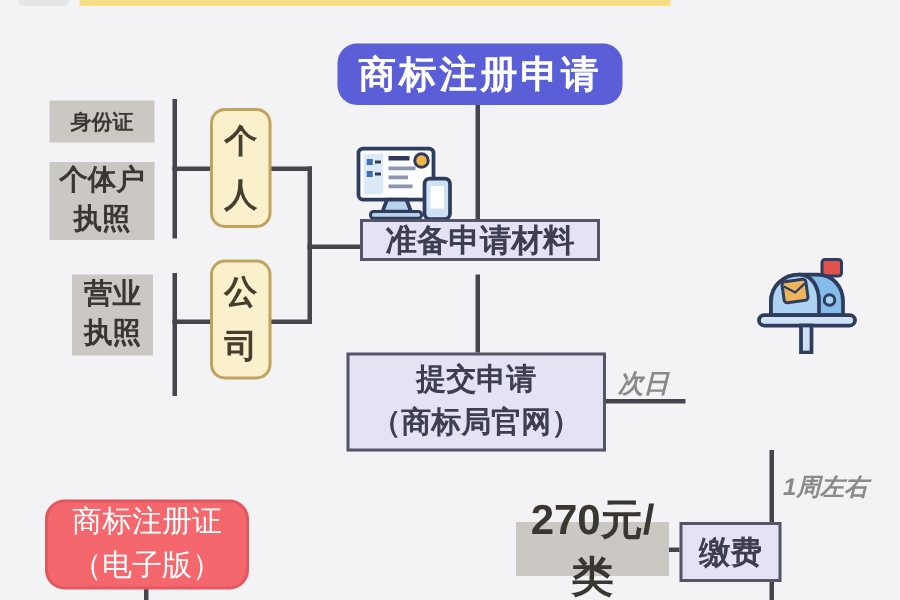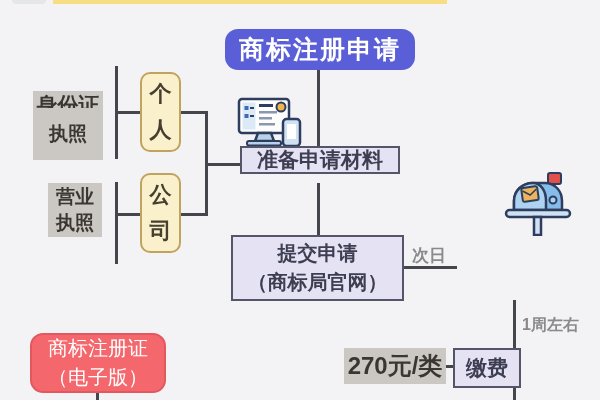--- a/index.html
+++ b/index.html
@@ -30,21 +30,21 @@
   .yellowbox{
     background:var(--yellow-bg,#faf0cb);border:2.5px solid var(--yellow-border,#c0a45e);
     border-radius:10px;color:var(--yellow-text,#453f30);font-weight:bold;
     flex-direction:column;justify-content:space-evenly;font-size:22px;
   }
   .redbox{
     background:var(--red-bg,#f4686d);border:2px solid var(--red-border,#e2585e);
     border-radius:13px;color:#fff;font-weight:normal;flex-direction:column;
     line-height:1.45;
   }
-  .annot{position:absolute;color:var(--annot,#8a8a8a);font-weight:600;}
+  .annot{position:absolute;color:var(--annot,#8a8a8a);font-weight:600;font-style:italic;}
   .icon{position:absolute;}
   #hl-bar{position:absolute;background:var(--highlight,#f7d96f);opacity:.85;}
   #artifact{position:absolute;background:#d9dadd;opacity:.55;border-radius:0 0 6px 6px;}
 </style>
 </head>
 <body>
 
 <div id="stage">
 
   <div id="hl-bar" style="left:53px;top:0;width:394px;height:4px;"></div>
@@ -64,22 +64,23 @@
   <div class="line vline" style="left:115px;top:182px;height:82px;"></div>
   <div class="line hline" style="left:115px;top:213px;width:26px;"></div>
 
   <div class="line hline" style="left:180px;top:111px;width:28px;"></div>
   <div class="line hline" style="left:180px;top:213px;width:28px;"></div>
   <div class="line vline" style="left:205px;top:111px;height:105px;"></div>
   <div class="line hline" style="left:205px;top:163px;width:35px;"></div>
 
   <div class="node title-pill" style="left:225px;top:29px;width:190px;height:41px;">商标注册申请</div>
 
-  <div class="node graybox" style="left:33px;top:67px;width:70px;height:28px;font-size:21px;margin-top:24px;">身份证</div>
+  <div class="node graybox" style="left:33px;top:67px;width:70px;height:28px;font-size:14px;">身份证</div>
   <div class="node graybox" style="left:33px;top:108px;width:70px;height:52px;font-size:19px;">
+    <span>个体户</span>
     <span>执照</span>
   </div>
   <div class="node graybox" style="left:48px;top:183px;width:54px;height:54px;font-size:19px;">
     <span>营业</span>
     <span>执照</span>
   </div>
 
   <div class="node yellowbox" style="left:140px;top:72px;width:41px;height:80px;">
     <span>个</span>
     <span>人</span>
@@ -126,21 +127,21 @@
   <div class="node flowbox" style="left:240px;top:146px;width:160px;height:28px;font-size:21px;">准备申请材料</div>
 
   <div class="node flowbox" style="left:231px;top:235px;width:173px;height:66px;font-size:20px;">
     <span class="l1">提交申请</span>
     <span class="l2">（商标局官网）</span>
   </div>
 
 
   <div class="node flowbox" style="left:453px;top:348px;width:68px;height:40px;font-size:21px;">缴费</div>
 
-  <div class="node graybox" style="left:344px;top:348px;width:102px;height:36px;font-size:24px;">270元/类</div>
+  <div class="node graybox" style="left:344px;top:348px;width:102px;height:36px;font-size:28px;">270元/类</div>
 
   <div class="node redbox" style="left:30px;top:333px;width:136px;height:60px;font-size:20px;">
     <span>商标注册证</span>
     <span>（电子版）</span>
   </div>
 
   <div class="annot" style="left:412px;top:244px;font-size:17px;">次日</div>
   <div class="annot" style="left:522px;top:315px;font-size:16px;">1周左右</div>
 
 </div>

